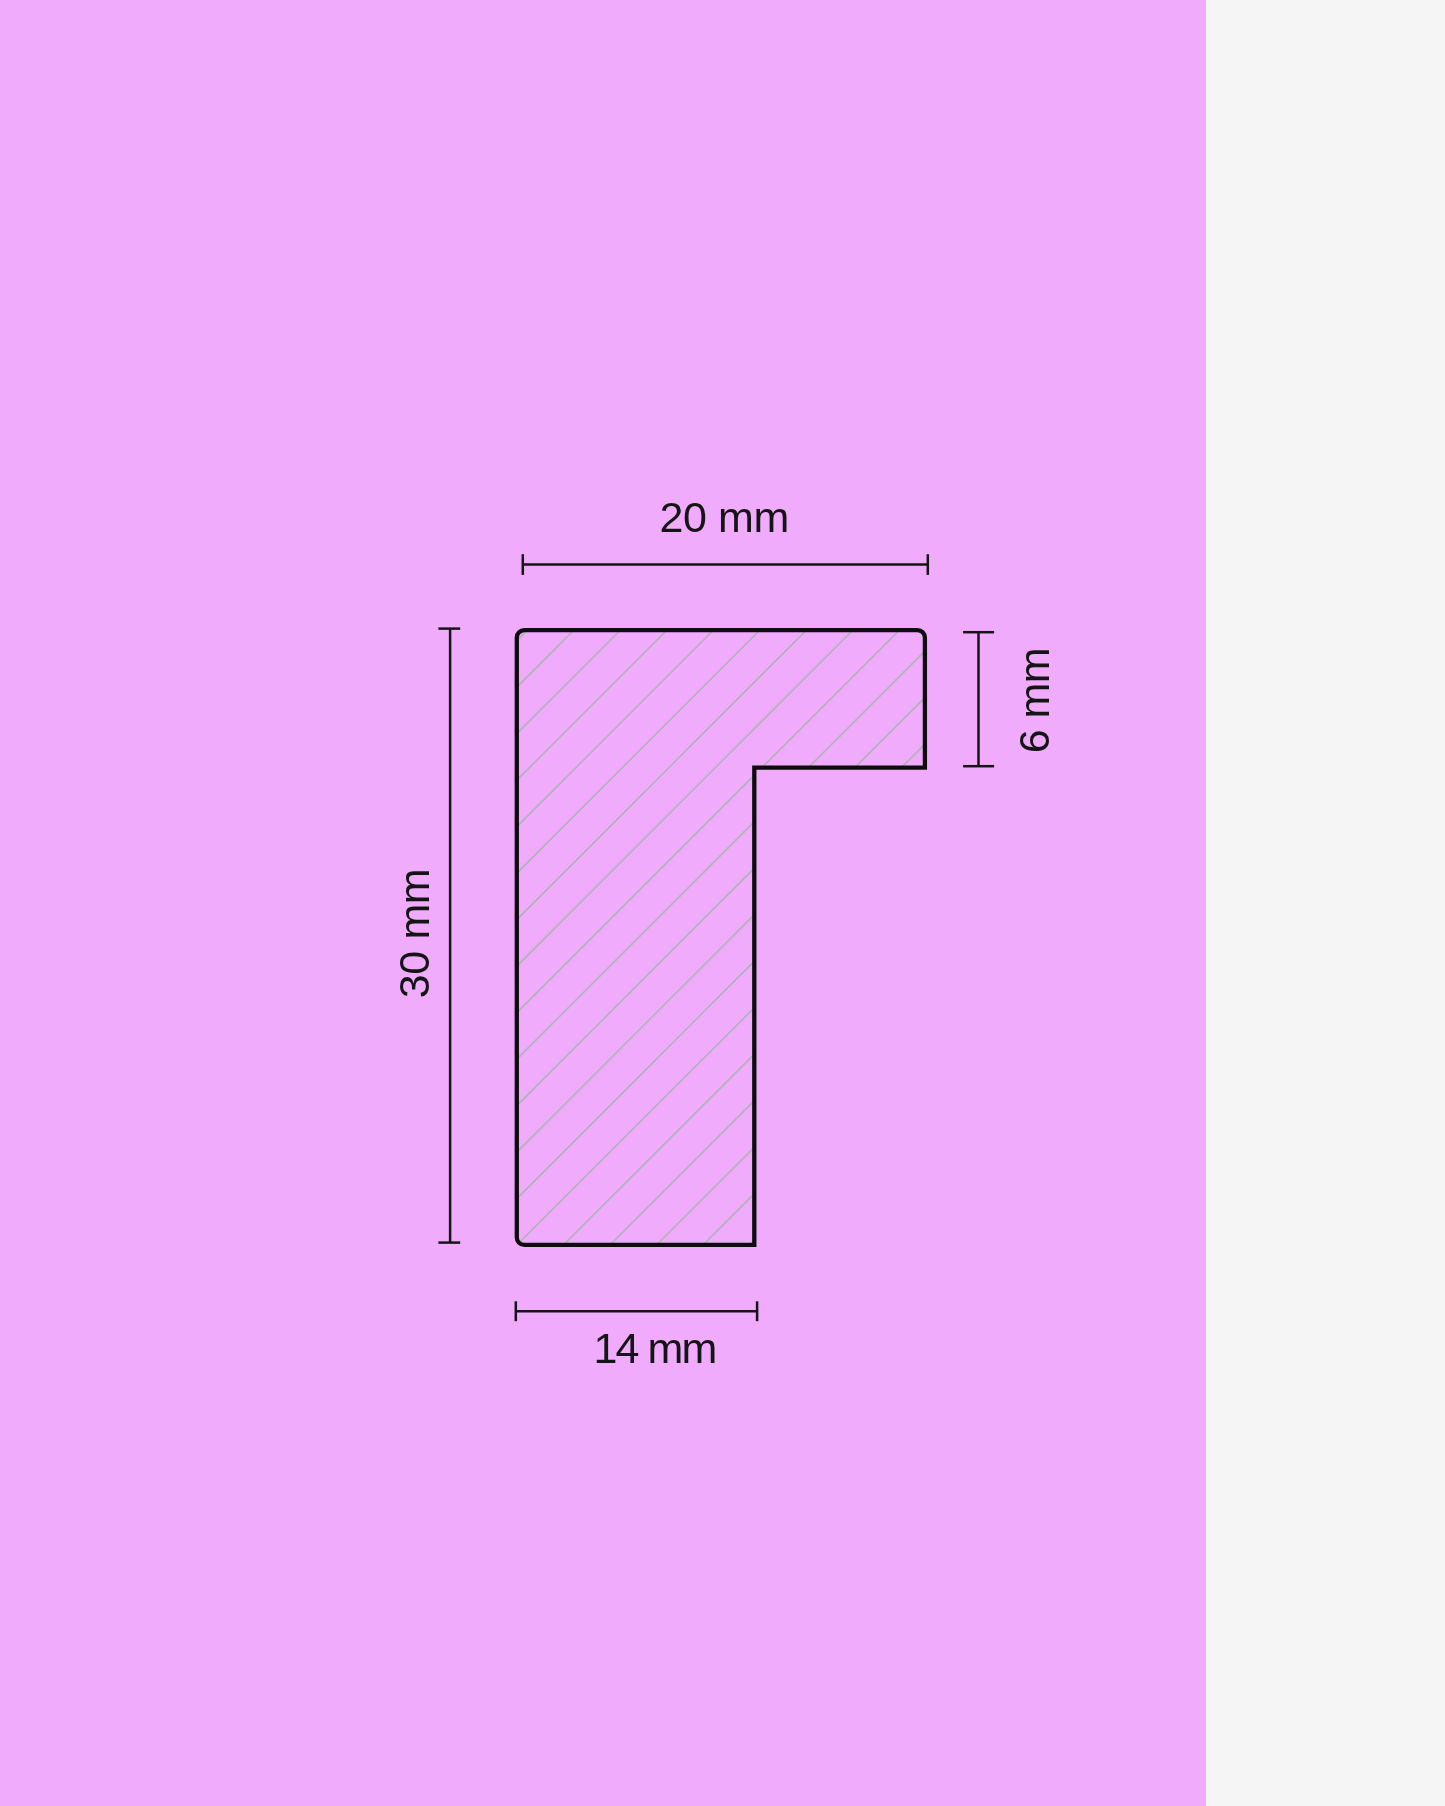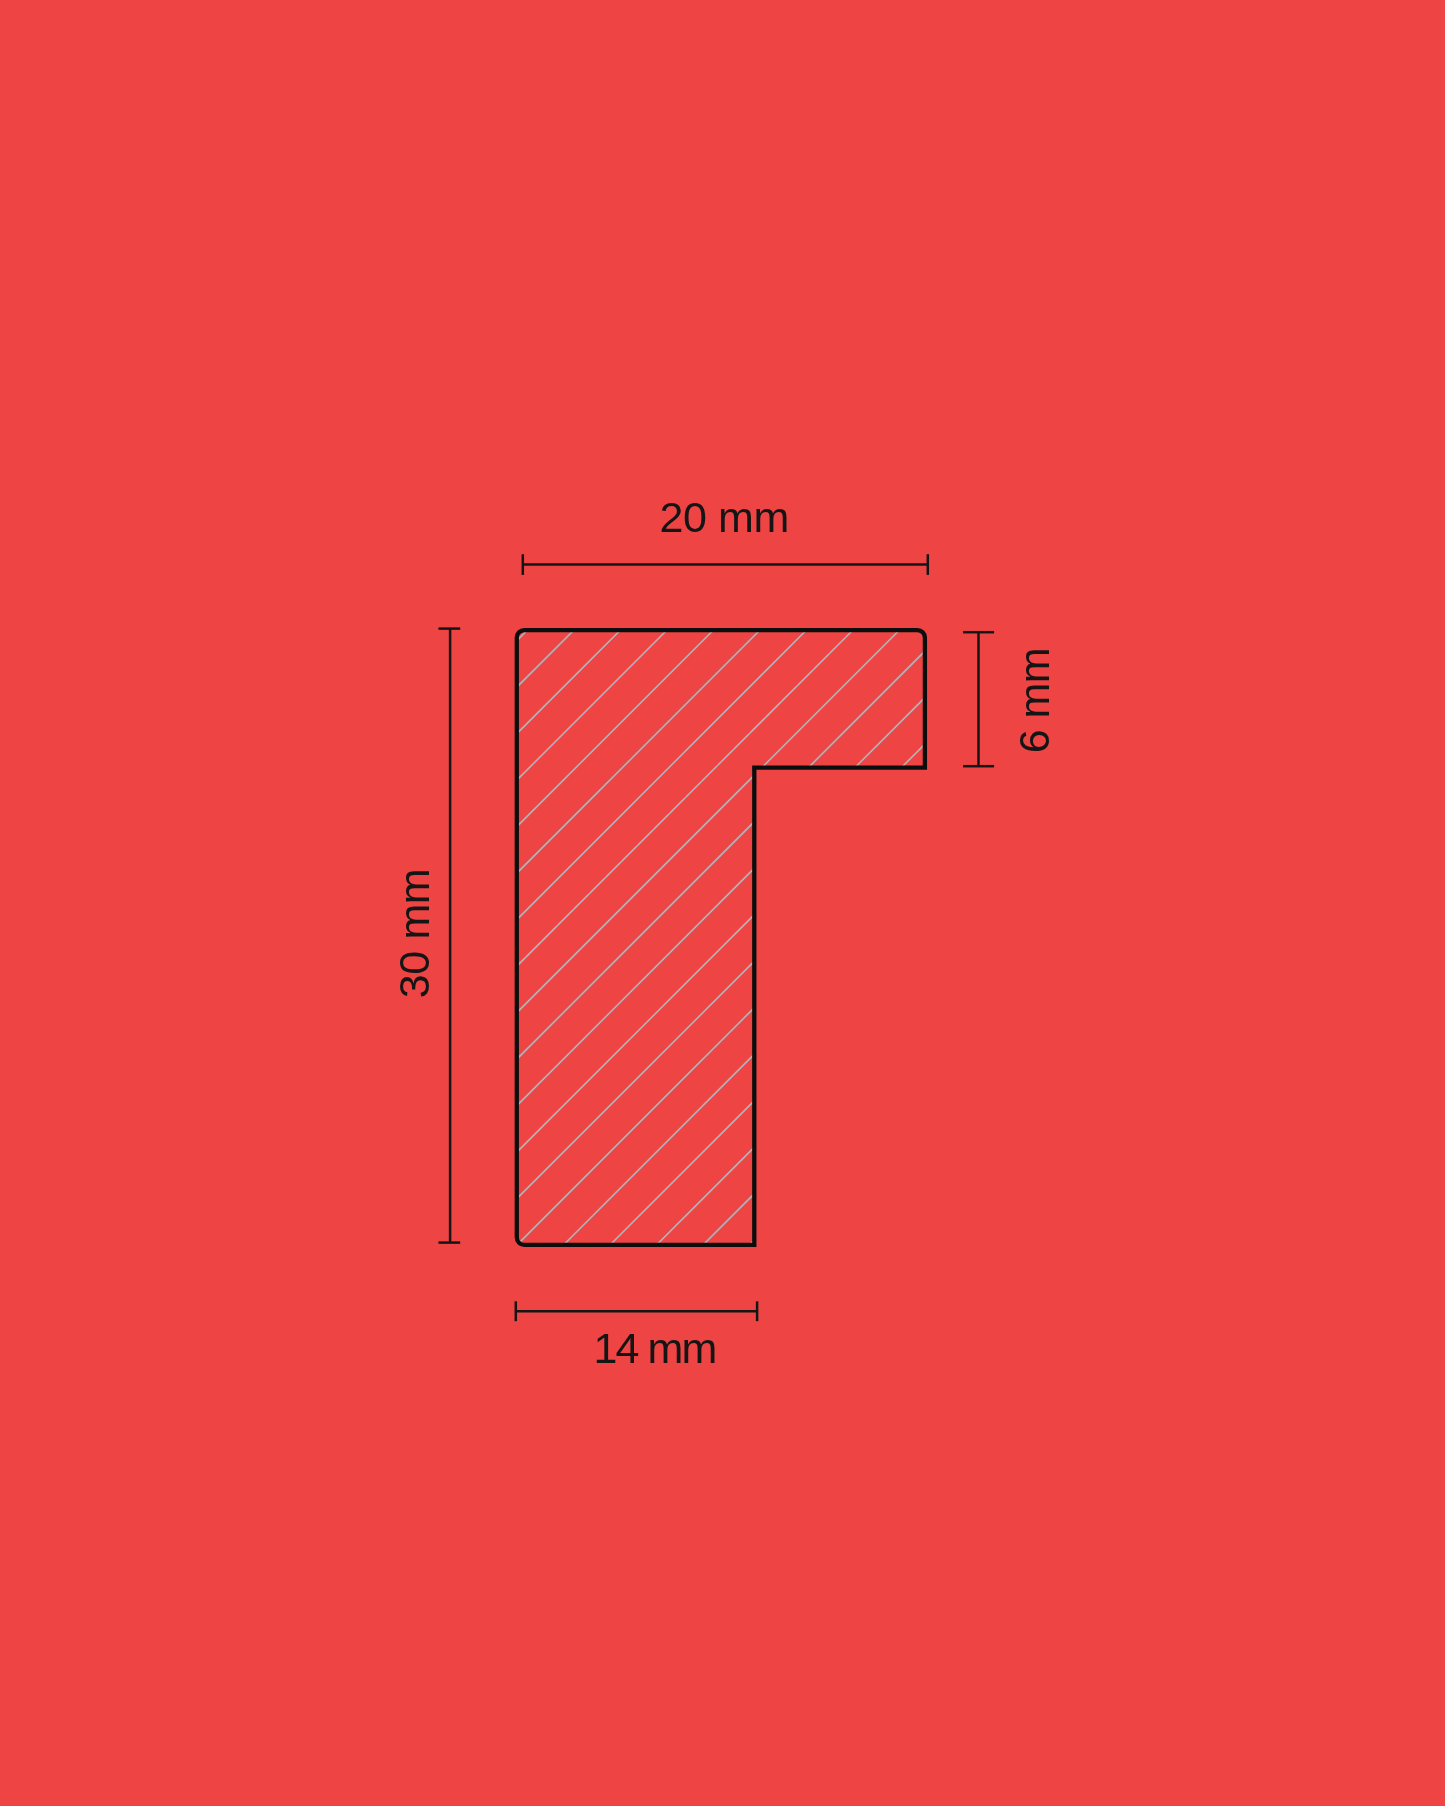--- a/index.html
+++ b/index.html
@@ -1,16 +1,16 @@
 <!DOCTYPE html>
 <html><head>
 <meta charset="utf-8">
 <style>
   html,body{margin:0;padding:0;background:#f5f5f6;}
-  .page{position:relative;width:1445px;height:1806px;background:#ef4444;overflow:hidden;}
+  .page{position:relative;width:1206px;height:1806px;background:#f0abfc;overflow:hidden;}
   svg{display:block;filter:blur(0.45px);}
   text{font-family:"Liberation Sans", sans-serif;fill:#151515;}
 </style>
 </head>
 <body>
 
 <div class="page">
 <svg width="1445" height="1806" viewBox="0 0 1445 1806">
   <defs>
     <clipPath id="profclip">

